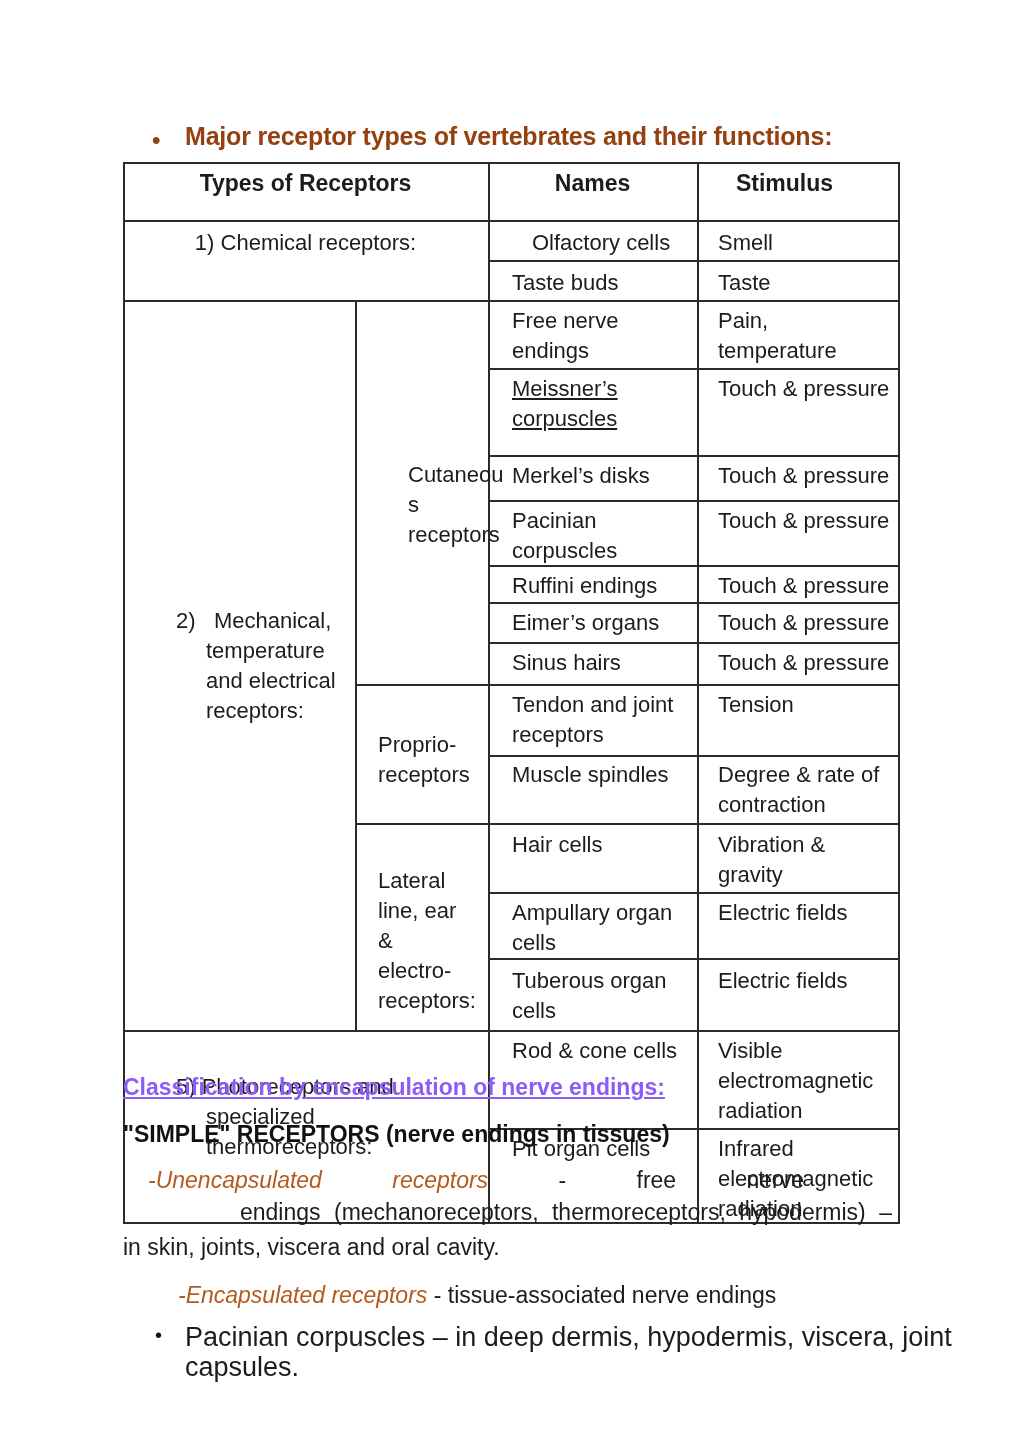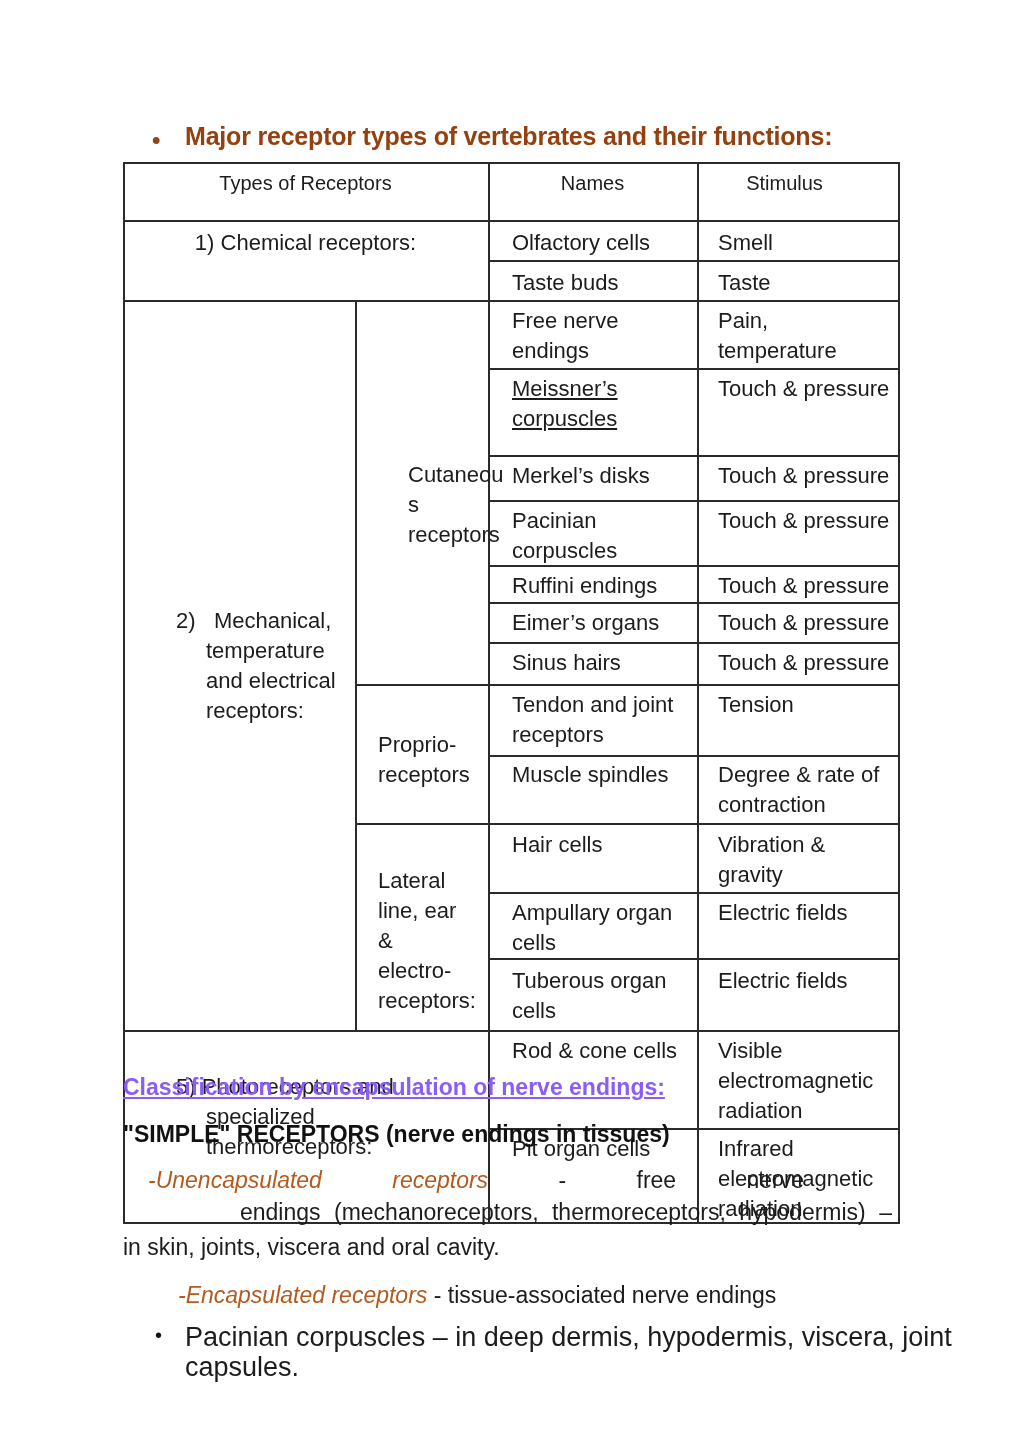--- a/index.html
+++ b/index.html
@@ -9,21 +9,21 @@
     font-family:"Liberation Sans", sans-serif; color:#1c1c1c; overflow:hidden;
   }
   .hline, .vline { position:absolute; background:#2b2b2b; }
   .hline { height:2px; }
   .vline { width:2px; }
   .cell {
     position:absolute; font-size:22px; line-height:30px;
     white-space:pre-line; color:#1c1c1c;
   }
   .center { text-align:center; }
-  .hdr { font-weight:normal; font-size:20px; }
+  .hdr { font-weight:bold; font-size:23px; }
   .hang { text-indent:-30px; padding-left:30px; }
   .title-bullet { position:absolute; left:152px; top:126px; font-size:24px; color:#94400f; font-weight:bold; }
   .page-title {
     position:absolute; left:185px; top:122px; font-size:25px; font-weight:bold;
     color:#94400f; letter-spacing:-0.2px;
   }
   .heading-blue {
     position:absolute; left:123px; top:1074px; font-size:23px; font-weight:bold;
     text-decoration:underline; color:#8b5cf6; white-space:nowrap;
   }
@@ -88,21 +88,21 @@
 s
 receptors</div>
   <div class="cell" style="left:378px; top:730px; width:108px;">Proprio-
 receptors</div>
   <div class="cell" style="left:378px; top:866px; width:108px;">Lateral
 line, ear
 &amp;
 electro-
 receptors:</div>
 
-  <div class="cell" style="left:492px; top:228px;  width:178px;text-align:center;">Olfactory cells</div>
+  <div class="cell" style="left:532px; top:228px;  width:178px;">Olfactory cells</div>
   <div class="cell" style="left:512px; top:268px;  width:178px;">Taste buds</div>
   <div class="cell" style="left:512px; top:306px;  width:178px;">Free nerve
 endings</div>
   <div class="cell" style="left:512px; top:374px;  width:178px;text-decoration:underline;">Meissner’s
 corpuscles</div>
   <div class="cell" style="left:512px; top:461px;  width:178px;">Merkel’s disks</div>
   <div class="cell" style="left:512px; top:506px;  width:178px;">Pacinian
 corpuscles</div>
   <div class="cell" style="left:512px; top:571px;  width:178px;">Ruffini endings</div>
   <div class="cell" style="left:512px; top:608px;  width:178px;">Eimer’s organs</div>

